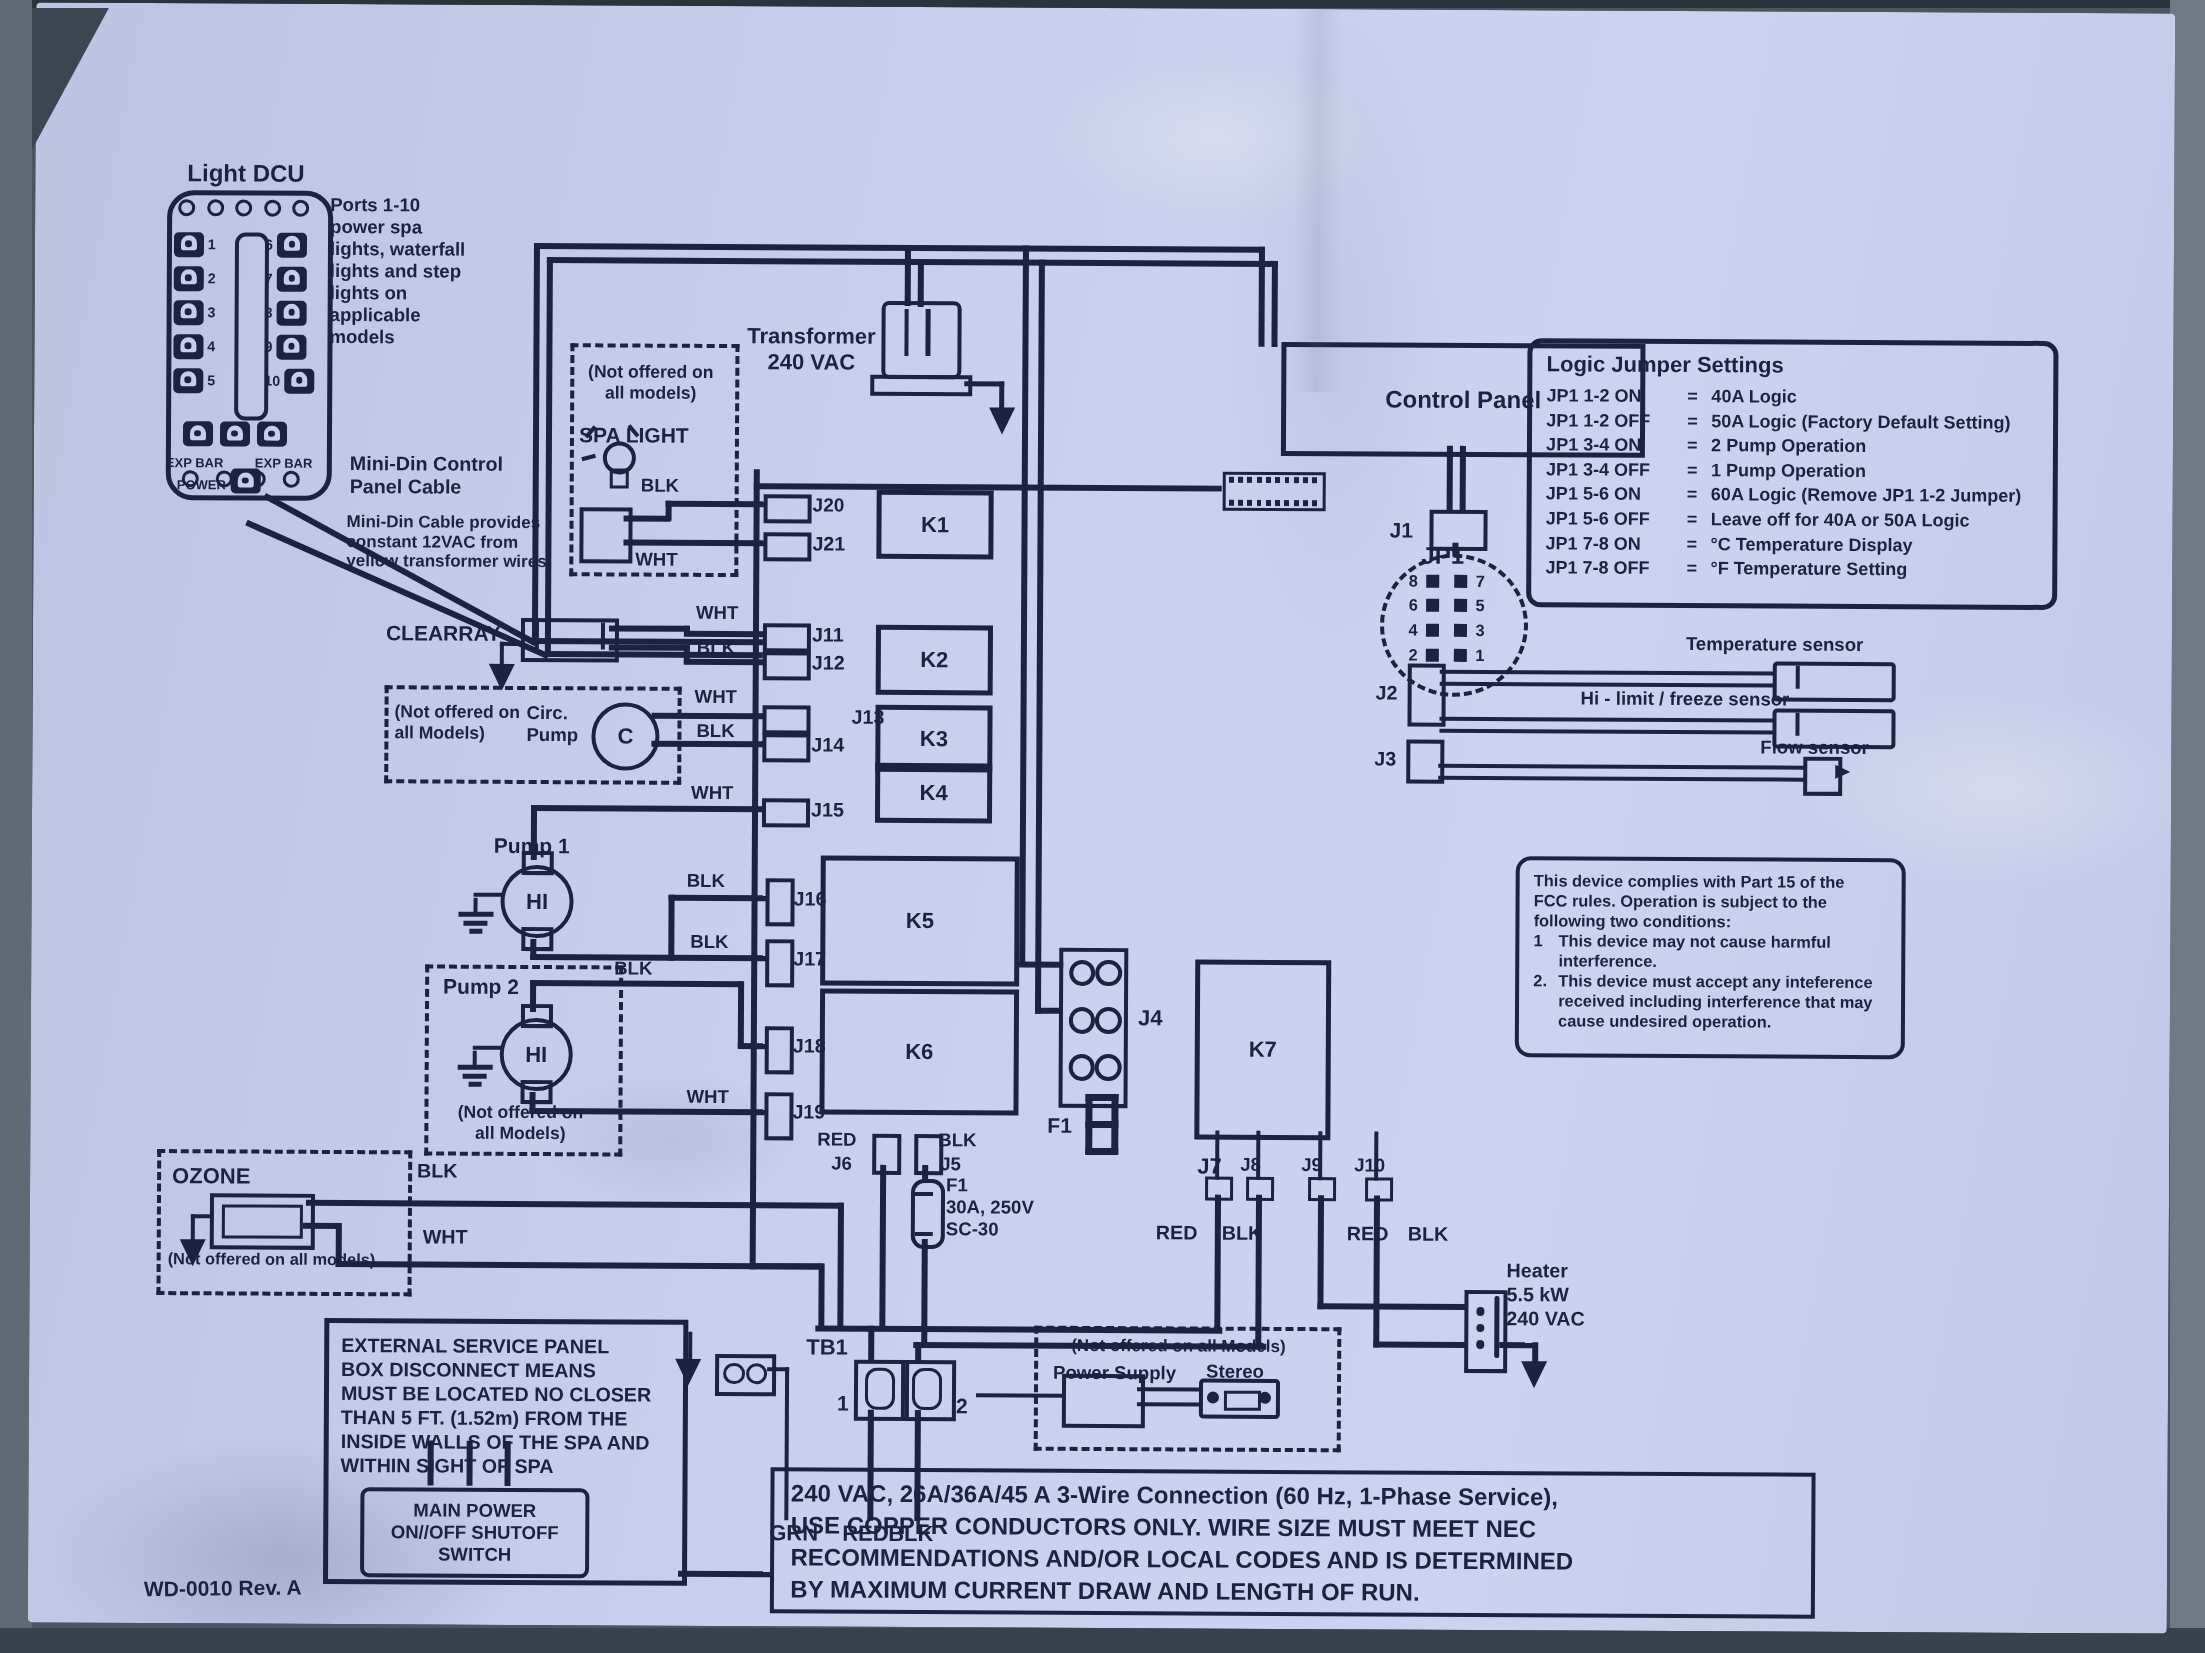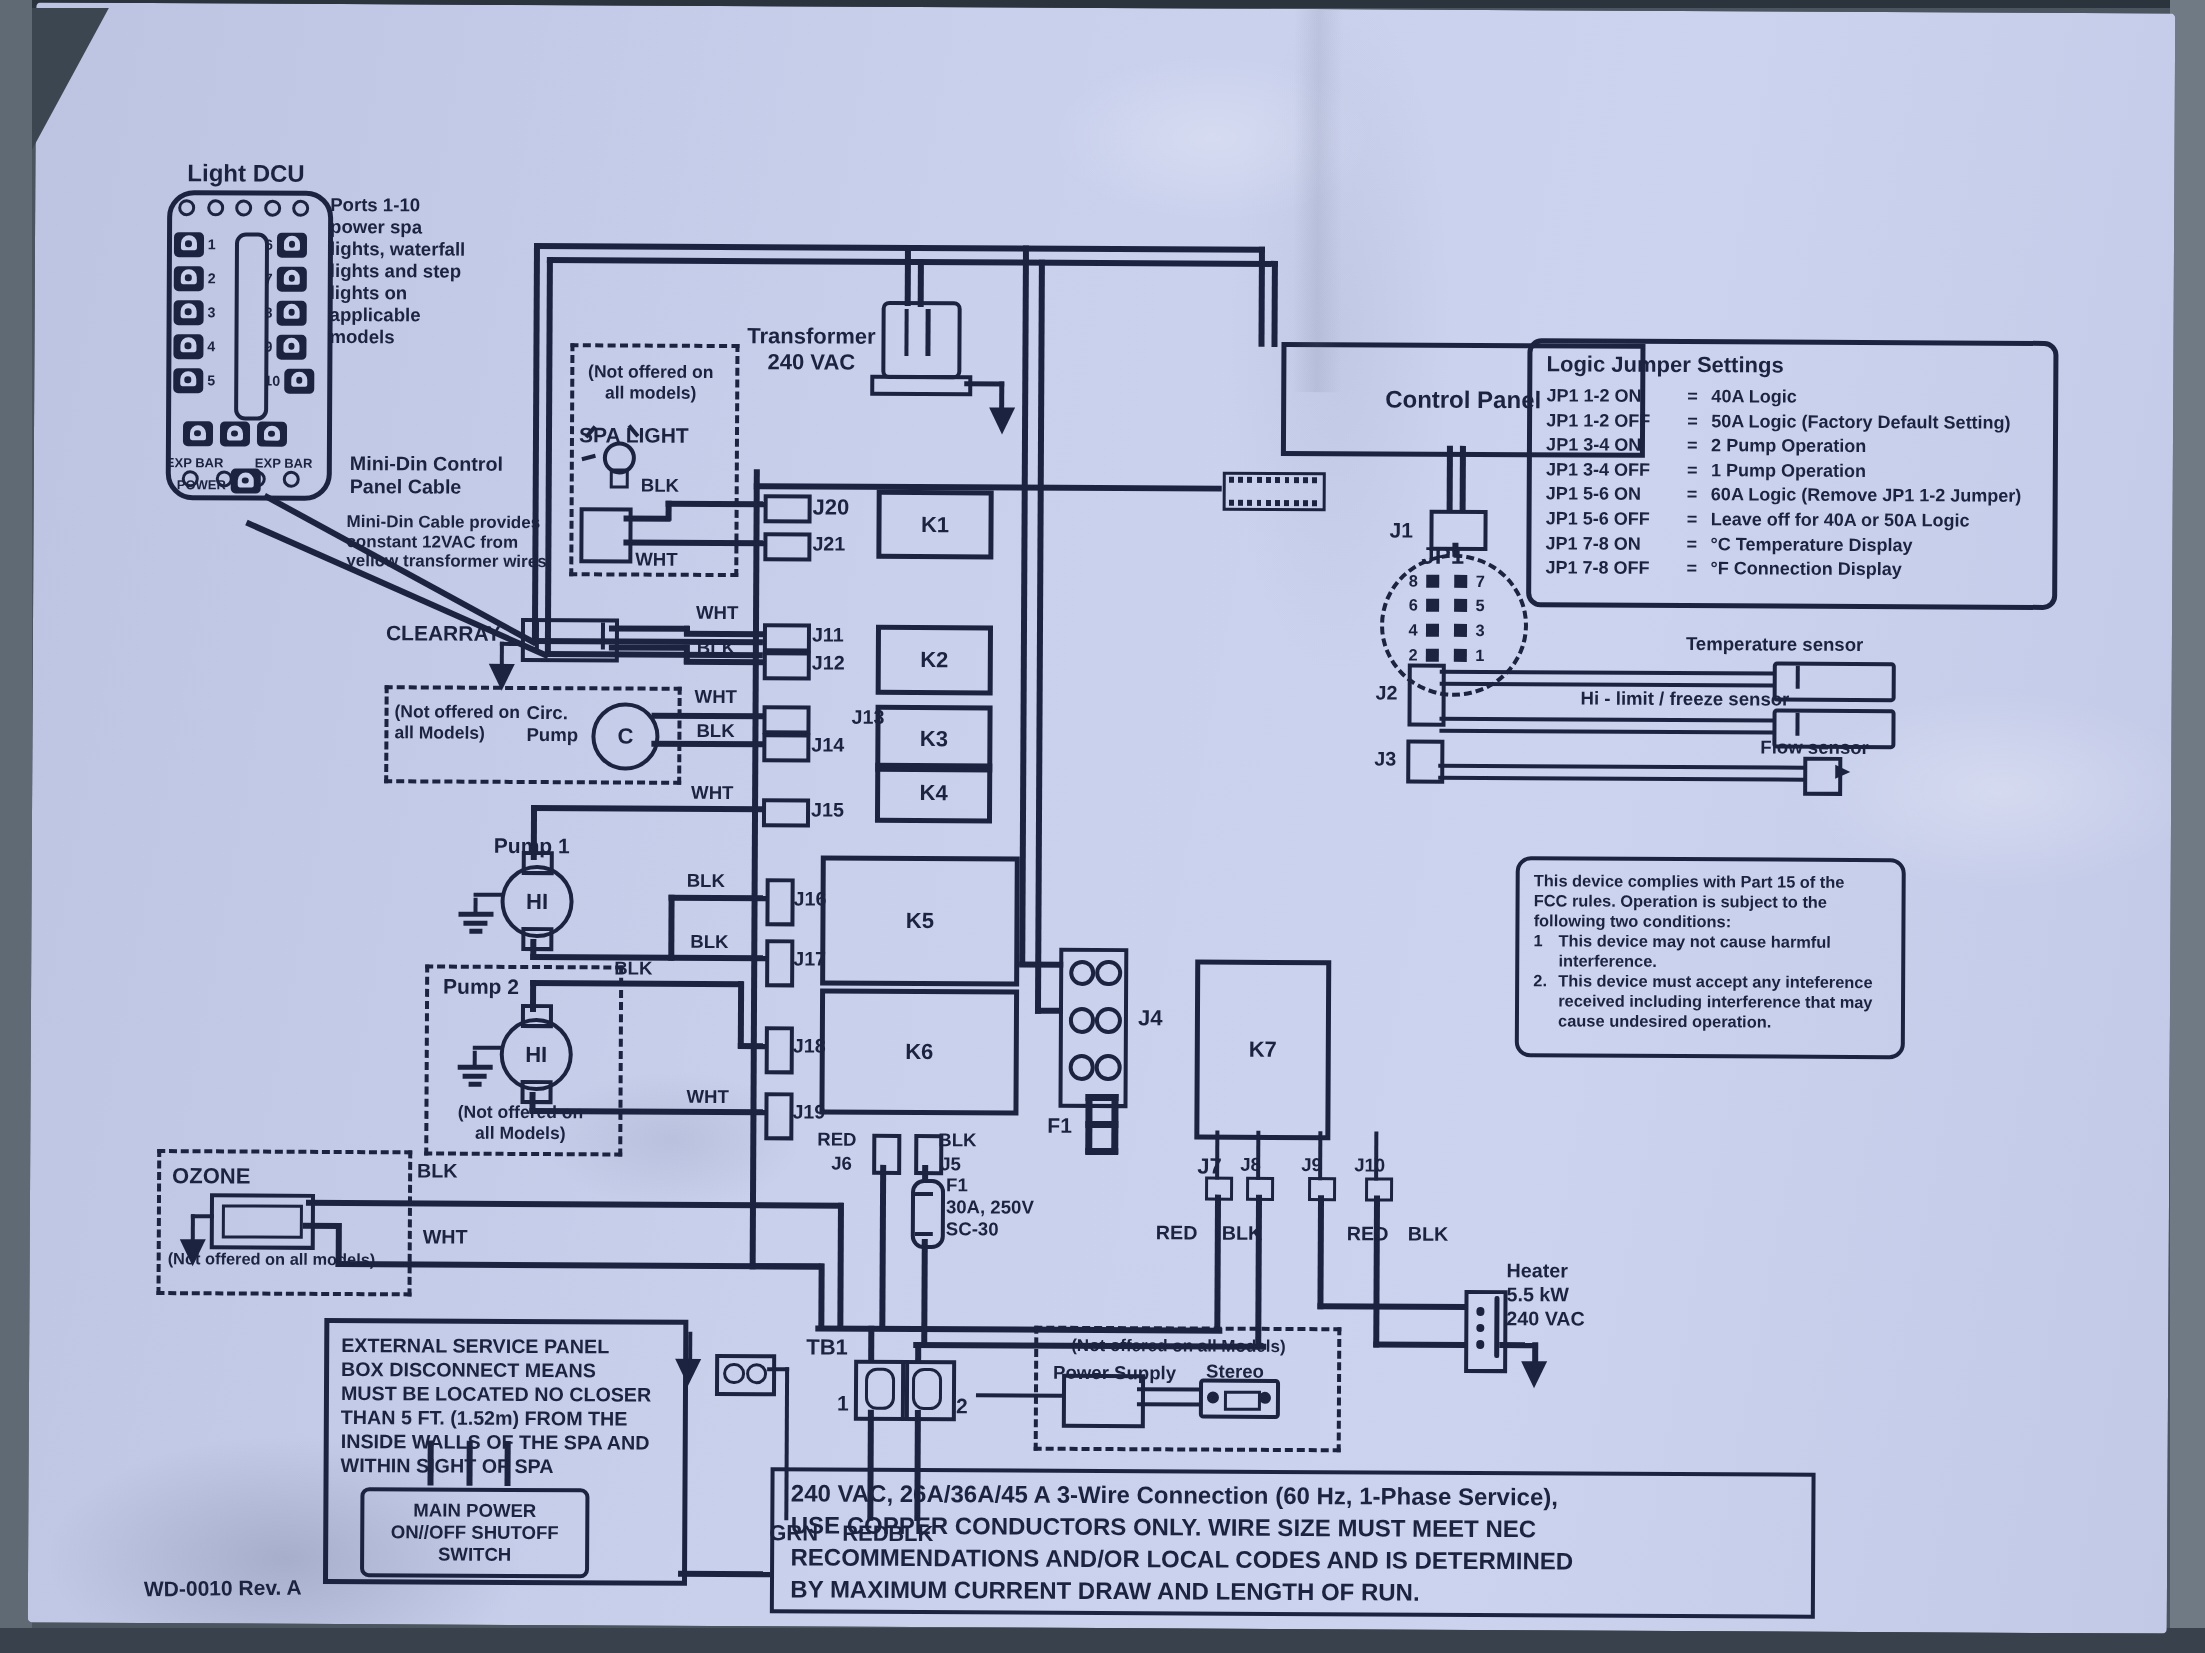--- a/index.html
+++ b/index.html
@@ -381,21 +381,21 @@
     <div class="dash" style="left:127px;top:1146px;width:247px;height:138px;"></div>
     <b class="t" style="left:142px;top:1160px;font-size:22px;">OZONE</b>
     <div class="box" style="left:180px;top:1190px;width:97px;height:48px;border-width:4.4px;">
       <i style="position:absolute;left:7.7px;top:6.6px;right:7.7px;bottom:6.6px;border:3.8px solid var(--ink)"></i>
     </div>
     <b class="t" style="left:138px;top:1246px;font-size:16.4px;font-weight:600;">(Not offered on all models)</b>
     <b class="t" style="left:387px;top:1155px;font-size:19.7px;">BLK</b>
     <b class="t" style="left:393px;top:1221px;font-size:19.7px;">WHT</b>
 
     <div class="jrect" style="left:730px;top:488px;width:40px;height:21px;"></div>
-    <b class="t" style="left:779px;top:488px;font-size:22px;">J20</b>
+    <b class="t" style="left:779px;top:488px;font-size:19px;">J20</b>
     <div class="jrect" style="left:730px;top:526px;width:40px;height:21px;"></div>
     <b class="t" style="left:779px;top:526px;font-size:19.7px;">J21</b>
     <div class="jrect" style="left:730px;top:617px;width:40px;height:21px;"></div>
     <b class="t" style="left:779px;top:617px;font-size:19.7px;">J11</b>
     <div class="jrect" style="left:730px;top:645px;width:40px;height:21px;"></div>
     <b class="t" style="left:779px;top:645px;font-size:19.7px;">J12</b>
     <div class="jrect" style="left:730px;top:699px;width:40px;height:21px;"></div>
     <b class="t" style="left:779px;top:699px;font-size:19.7px;padding-left:40px;">J13</b>
     <div class="jrect" style="left:730px;top:727px;width:40px;height:21px;"></div>
     <b class="t" style="left:779px;top:727px;font-size:19.7px;">J14</b>
@@ -576,21 +576,21 @@
             <span class="lval">Leave off for 40A or 50A Logic</span>
           </div>
           <div class="lrow">
             <span class="ljump">JP1 7-8 ON</span>
             <span class="leq">=</span>
             <span class="lval">°C Temperature Display</span>
           </div>
           <div class="lrow">
             <span class="ljump">JP1 7-8 OFF</span>
             <span class="leq">=</span>
-            <span class="lval">°F Connection Display</span>
+            <span class="lval">°F Temperature Setting</span>
           </div>
         </div>
     </div>
 
     <div class="box" style="left:1484px;top:846px;width:382px;height:193px;border-radius:15.3px;border-width:4.9px;">
       <div style="position:absolute;left:14.2px;top:9.8px;right:7.7px;">
         <div class="pre" style="font-size:16.4px;font-weight:600;line-height:20px;">This device complies with Part 15 of the
 FCC rules.  Operation is subject to the
 following two conditions:</div>
         <div id="fcc-items">

